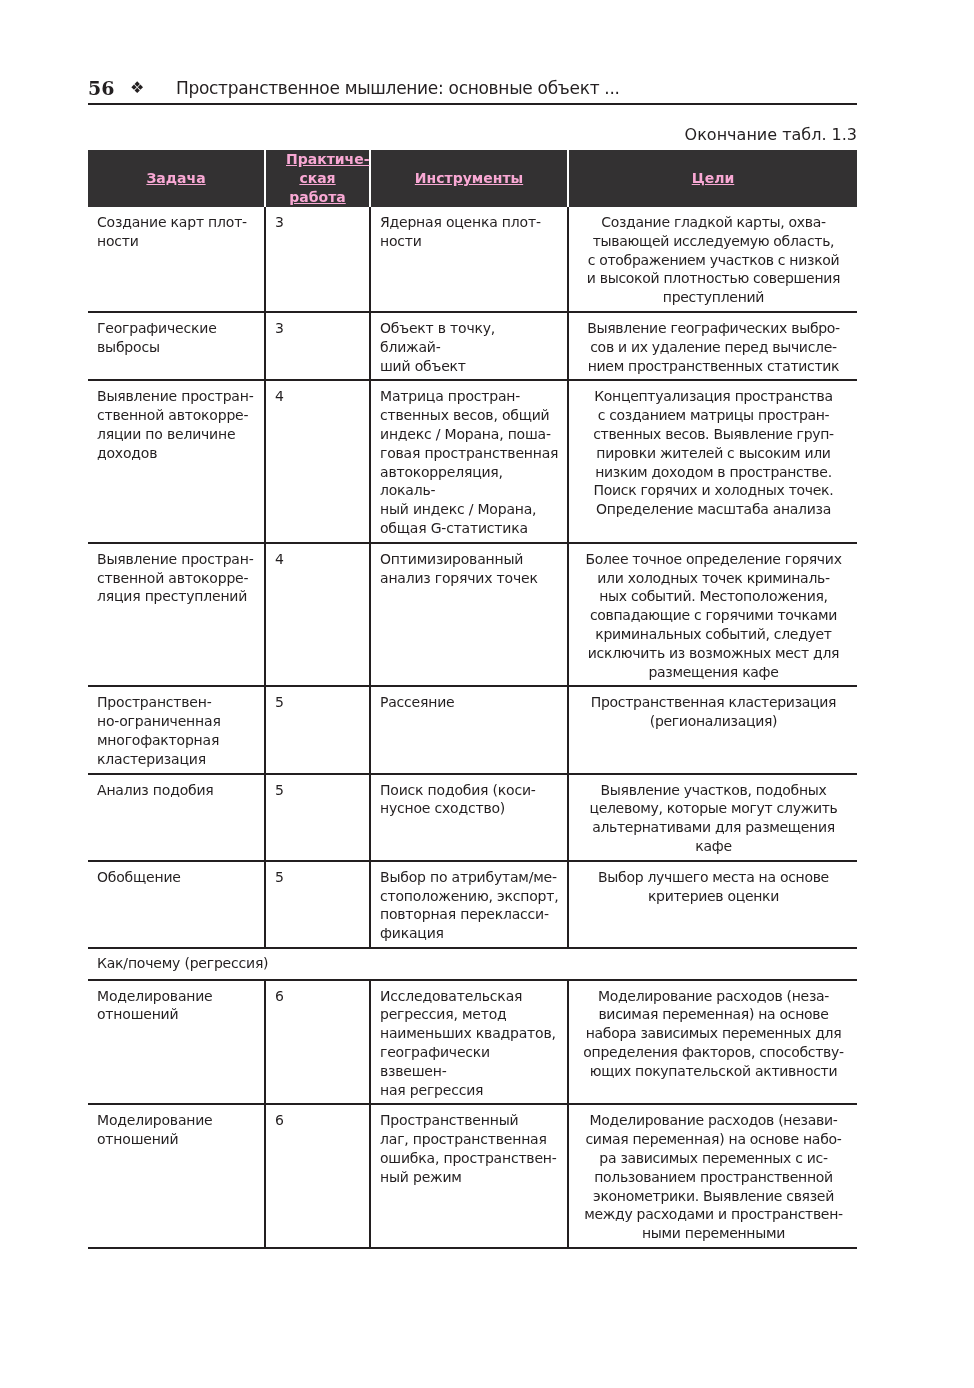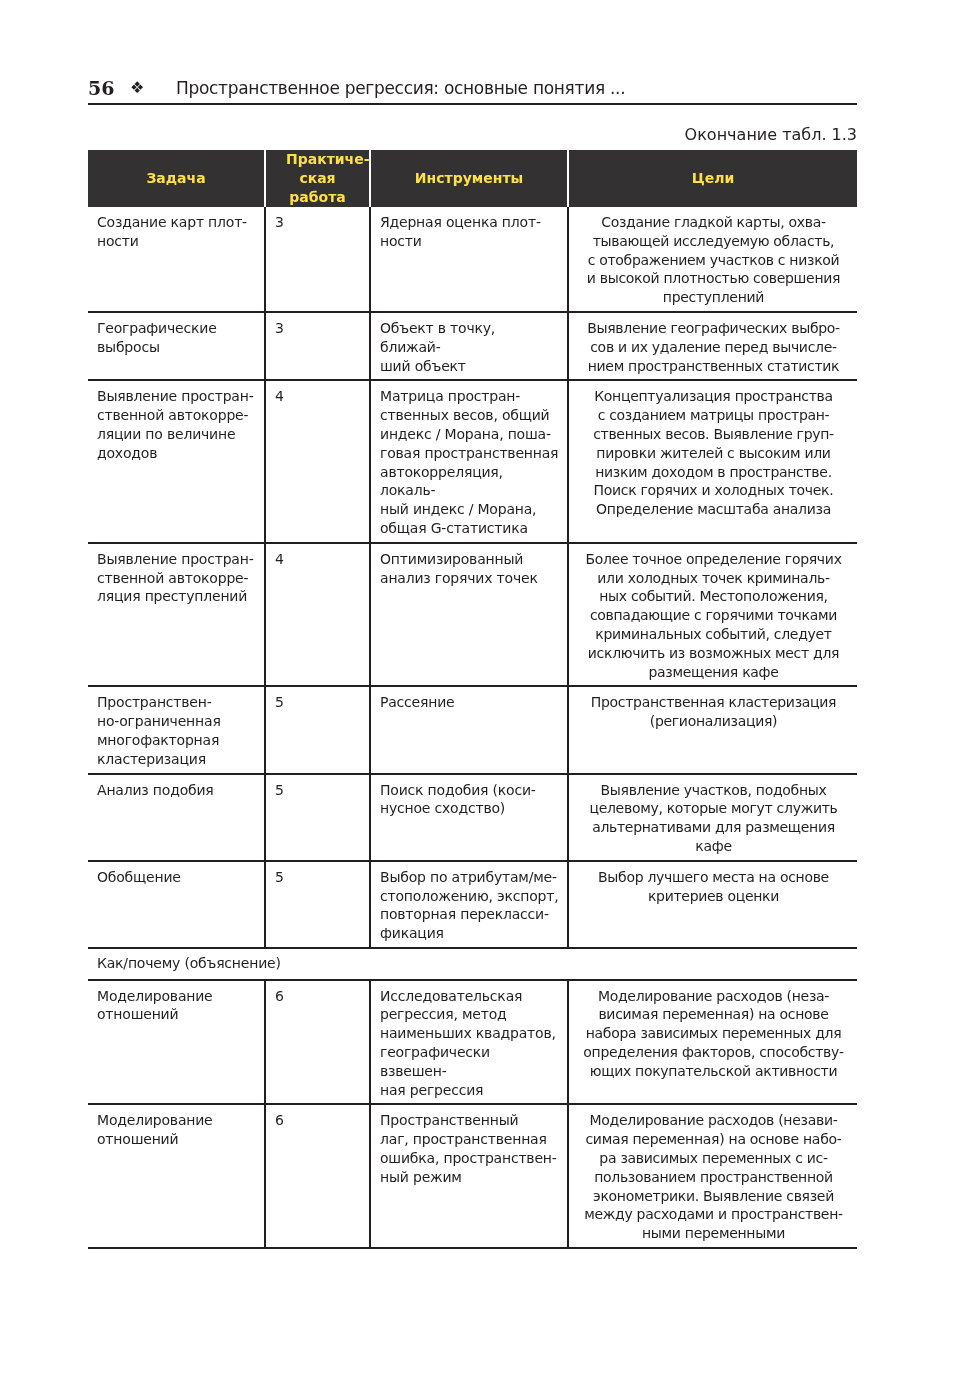--- a/index.html
+++ b/index.html
@@ -56,29 +56,30 @@
       table-layout: fixed;
       font-size: 14px;
       line-height: 18.8px;
     }
     col.c1 { width: 177px; }
     col.c2 { width: 105px; }
     col.c3 { width: 198px; }
     col.c4 { width: 289px; }
     thead th {
       background: #333132;
-      color: #fde047;
+      color: #f9a8d4;
       font-weight: bold;
       font-size: 14px;
       line-height: 19px;
       height: 57px;
       padding: 0 20px;
       text-align: center;
       vertical-align: middle;
       border-left: 2px solid #ffffff;
+      text-decoration: underline;
     }
     thead th:first-child { border-left: none; }
     tbody td {
       vertical-align: top;
       padding: 6px 8px 4px 9px;
       border-bottom: 2px solid #231f20;
       border-left: 2px solid #231f20;
       letter-spacing: -0.2px;
     }
     tbody td:first-child { border-left: none; }
@@ -88,21 +89,21 @@
       padding: 5px 9px 6px 9px;
     }
     .ital { font-style: italic; }
   </style>
 </head>
 <body>
 
 <div class="running-head">
   <span class="page-number">56</span>
   <span class="ornament">❖</span>
-  <span class="chapter-title">Пространственное регрессия: основные понятия  ...</span>
+  <span class="chapter-title">Пространственное мышление: основные объект  ...</span>
 </div>
 
 <div class="table-caption">Окончание табл. 1.3</div>
 
 <table class="data-table">
   <colgroup>
       <col class="c1">
       <col class="c2">
       <col class="c3">
       <col class="c4">
@@ -152,21 +153,21 @@
         <td>Поиск подобия (коси-<br>нусное сходство)</td>
         <td class="goal">Выявление участков, подобных<br>целевому, которые могут служить<br>альтернативами для размещения<br>кафе</td>
       </tr>
       <tr>
         <td>Обобщение</td>
         <td>5</td>
         <td>Выбор по атрибутам/ме-<br>стоположению, экспорт,<br>повторная перекласси-<br>фикация</td>
         <td class="goal">Выбор лучшего места на основе<br>критериев оценки</td>
       </tr>
       <tr class="section-row">
-        <td colspan="4">Как/почему (объяснение)</td>
+        <td colspan="4">Как/почему (регрессия)</td>
       </tr>
       <tr>
         <td>Моделирование<br>отношений</td>
         <td>6</td>
         <td>Исследовательская<br>регрессия, метод<br>наименьших квадратов,<br>географически взвешен-<br>ная регрессия</td>
         <td class="goal">Моделирование расходов (неза-<br>висимая переменная) на основе<br>набора зависимых переменных для<br>определения факторов, способству-<br>ющих покупательской активности</td>
       </tr>
       <tr>
         <td>Моделирование<br>отношений</td>
         <td>6</td>

